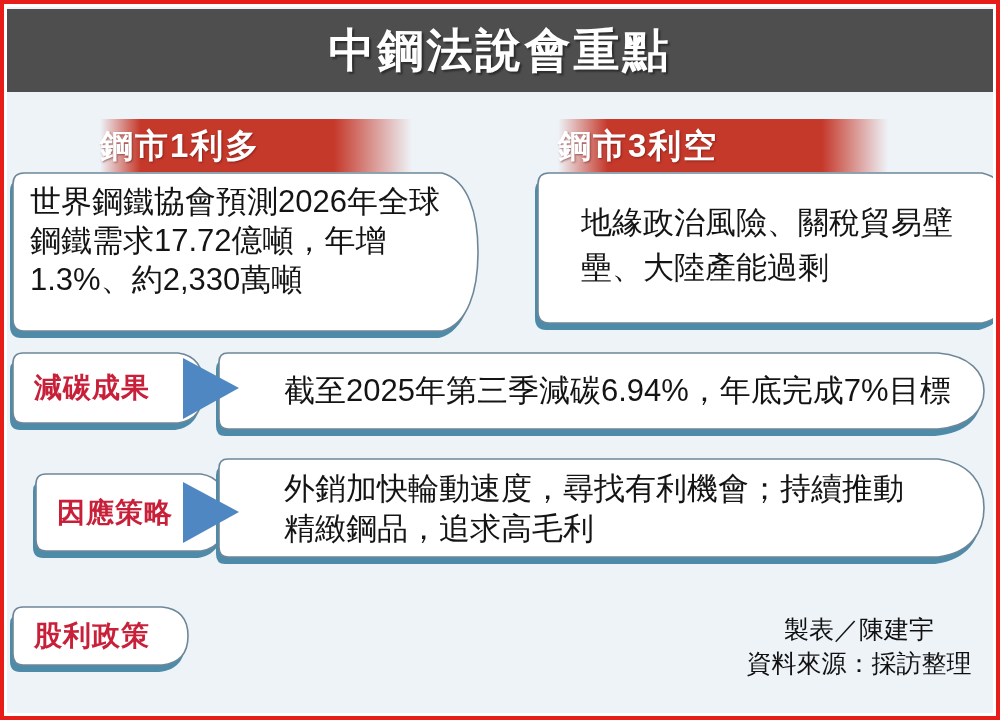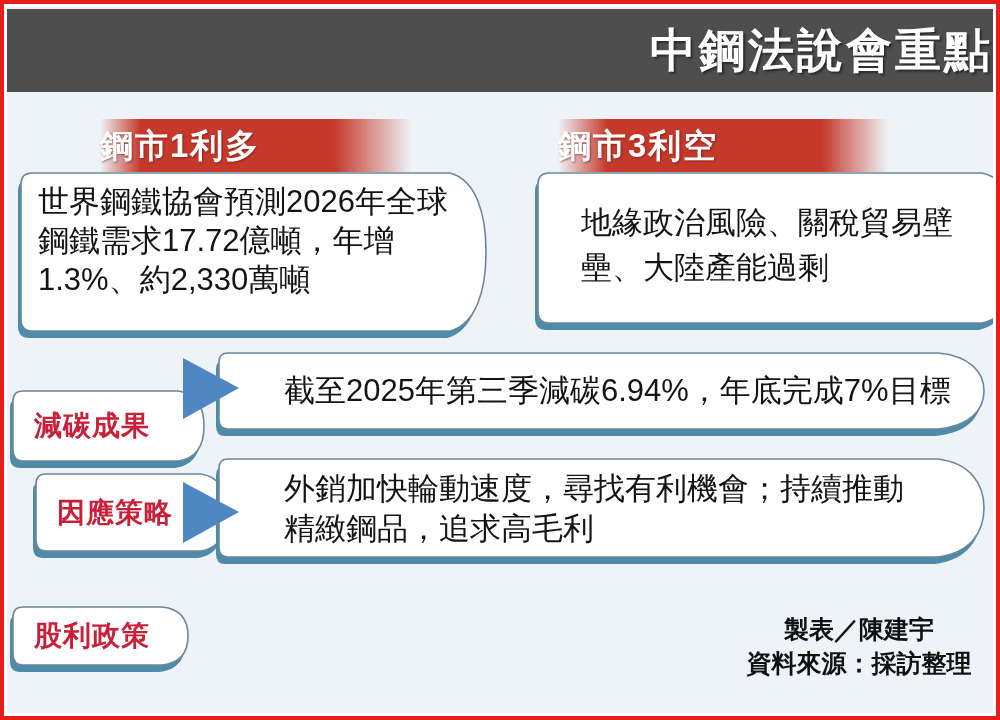--- a/index.html
+++ b/index.html
@@ -4,21 +4,21 @@
 <style>
   html,body{margin:0;padding:0;}
   body{font-family:"Liberation Sans","DejaVu Sans",sans-serif;}
   #stage{
     position:relative;width:1000px;height:720px;background:#eef3f8;overflow:hidden;
   }
   .frame-red{position:absolute;inset:0;border:4px solid #e61d18;pointer-events:none;z-index:50;}
   .frame-white{position:absolute;inset:4px;border:3px solid #ffffff;pointer-events:none;z-index:49;}
   .titlebar{
     position:absolute;left:7px;top:9px;width:986px;height:83px;background:#4e4e4e;
-    display:flex;align-items:center;justify-content:flex-end;
+    display:flex;align-items:center;justify-content:center;
   }
   .titlebar .title{
     color:#ffffff;font-size:46px;font-weight:bold;letter-spacing:3px;
     text-shadow:2px 2px 2px rgba(0,0,0,.45);
   }
   .ribbon{
     position:absolute;height:53px;line-height:53px;text-align:left;
     color:#fff;font-size:33px;font-weight:bold;letter-spacing:2px;
     text-shadow:1px 1px 2px rgba(90,10,10,.5);
   }
@@ -35,52 +35,52 @@
   .bubble .btext{
     position:absolute;color:#141414;font-size:31px;line-height:39px;z-index:2;
     letter-spacing:0px;
   }
   .labelbox .btext{
     color:#c9203a;font-weight:bold;font-size:28px;letter-spacing:1px;
   }
   .arrow-right{position:absolute;z-index:3;}
   .credits{
     position:absolute;left:733px;top:612px;width:252px;text-align:center;
-    color:#111;font-size:25px;line-height:34px;font-weight:bold;
+    color:#111;font-size:25px;line-height:34px;
   }
 </style>
 </head>
 <body>
 
 <div id="stage">
 
   <div class="titlebar">
     <div class="title">中鋼法說會重點</div>
   </div>
 
   <div class="ribbon ribbon-left">鋼市1利多</div>
   <div class="ribbon ribbon-right">鋼市3利空</div>
 
-  <div class="bubble" style="left:20px;top:172px;width:466px;height:128px;">
+  <div class="bubble" style="left:12px;top:172px;width:466px;height:128px;">
     <svg class="bshape" width="476" height="172" viewBox="0 0 476 172">
         <path d="M 12 1 L 430 1 C 456.12 8 466 41.6 466 80 C 466 118.4 456.12 152 430 159 L 12 159 Q 1 159 1 147 L 1 12 Q 1 1 12 1 Z" fill="#4e8ba8" transform="translate(-3,7)"></path>
         <path d="M 12 1 L 430 1 C 456.12 8 466 41.6 466 80 C 466 118.4 456.12 152 430 159 L 12 159 Q 1 159 1 147 L 1 12 Q 1 1 12 1 Z" fill="#ffffff" stroke="#6e8798" stroke-width="1.6"></path>
       </svg>
     <div class="btext" style="left:18px;top:10px;width:428px;">世界鋼鐵協會預測2026年全球鋼鐵需求17.72億噸，年增1.3%、約2,330萬噸</div>
   </div>
 
   <div class="bubble" style="left:497px;top:172px;width:485px;height:176px;margin-left:40px;">
     <svg class="bshape" width="495" height="164" viewBox="0 0 495 164">
         <path d="M 12 1 L 445 1 C 473.6 7.6000000000000005 485 39.52 485 76 C 485 112.48 473.6 144.4 445 151 L 12 151 Q 1 151 1 139 L 1 12 Q 1 1 12 1 Z" fill="#4e8ba8" transform="translate(-3,7)"></path>
         <path d="M 12 1 L 445 1 C 473.6 7.6000000000000005 485 39.52 485 76 C 485 112.48 473.6 144.4 445 151 L 12 151 Q 1 151 1 139 L 1 12 Q 1 1 12 1 Z" fill="#ffffff" stroke="#6e8798" stroke-width="1.6"></path>
       </svg>
     <div class="btext" style="left:44px;top:28px;width:400px;line-height:45px;">地緣政治風險、關稅貿易壁壘、大陸產能過剩</div>
   </div>
 
-  <div class="bubble labelbox" style="left:12px;top:352px;width:192px;height:72px;margin-top:38px;">
+  <div class="bubble labelbox" style="left:12px;top:352px;width:192px;height:72px;">
     <svg class="bshape" width="202" height="84" viewBox="0 0 202 84">
         <path d="M 11 1 L 166 1 C 185.92 3.6 192 18.72 192 36 C 192 53.28 185.92 68.39999999999999 166 71 L 11 71 Q 1 71 1 60 L 1 11 Q 1 1 11 1 Z" fill="#4e8ba8" transform="translate(-3,7)"></path>
         <path d="M 11 1 L 166 1 C 185.92 3.6 192 18.72 192 36 C 192 53.28 185.92 68.39999999999999 166 71 L 11 71 Q 1 71 1 60 L 1 11 Q 1 1 11 1 Z" fill="#ffffff" stroke="#6e8798" stroke-width="1.6"></path>
       </svg>
     <div class="btext" style="left:22px;top:0;line-height:72px;">減碳成果</div>
   </div>
   <svg class="arrow-right" style="left:183px;top:358px;" width="56" height="61" viewBox="0 0 56 61">
     <polygon points="0,0 56,30 0,61" fill="#4e87c2"></polygon>
   </svg>
   <div class="bubble" style="left:218px;top:352px;width:766px;height:78px;">

